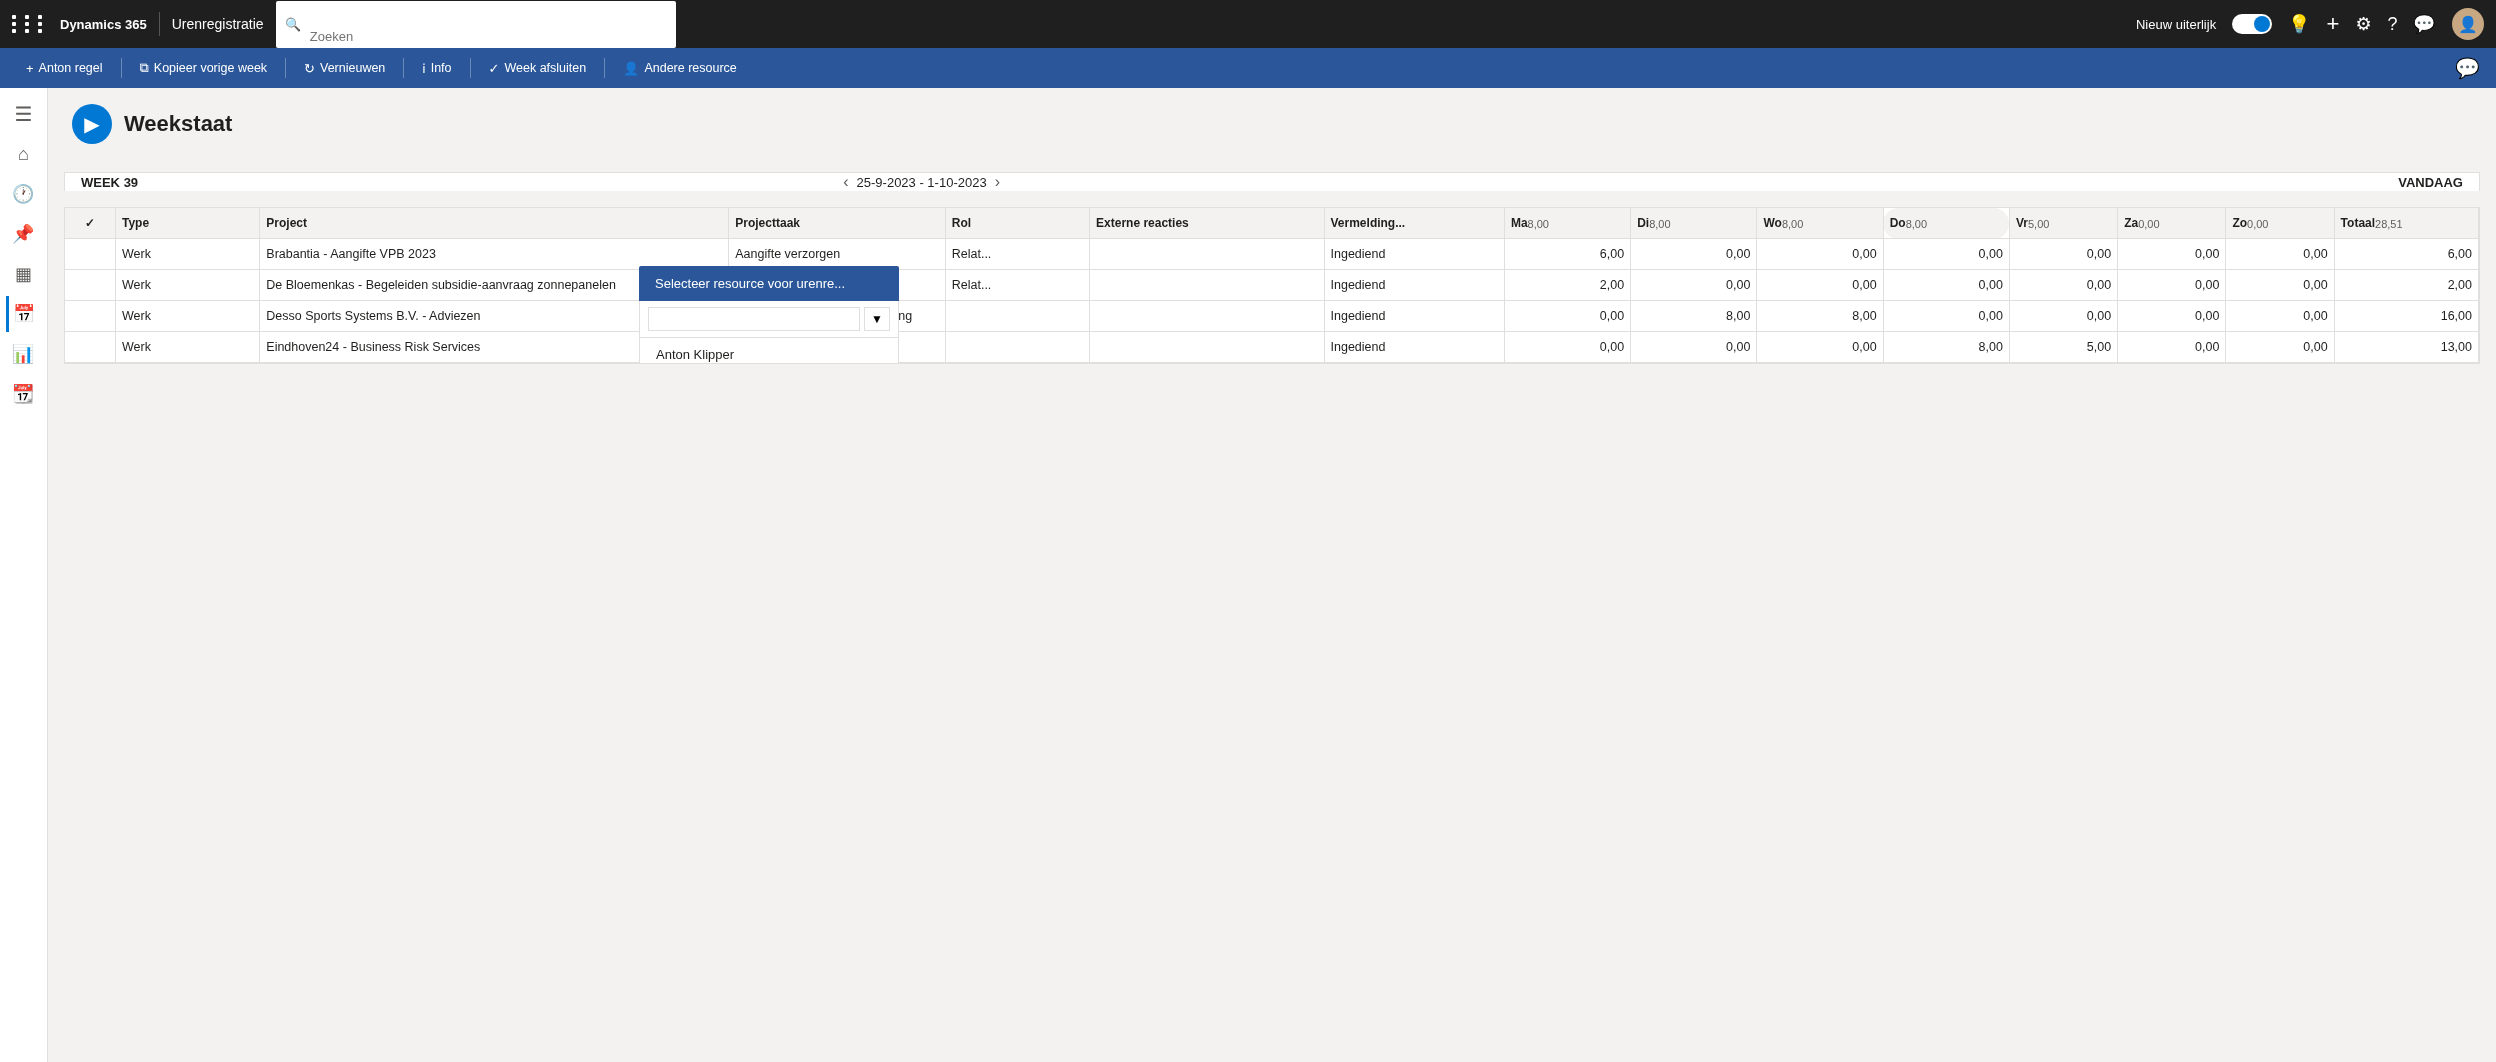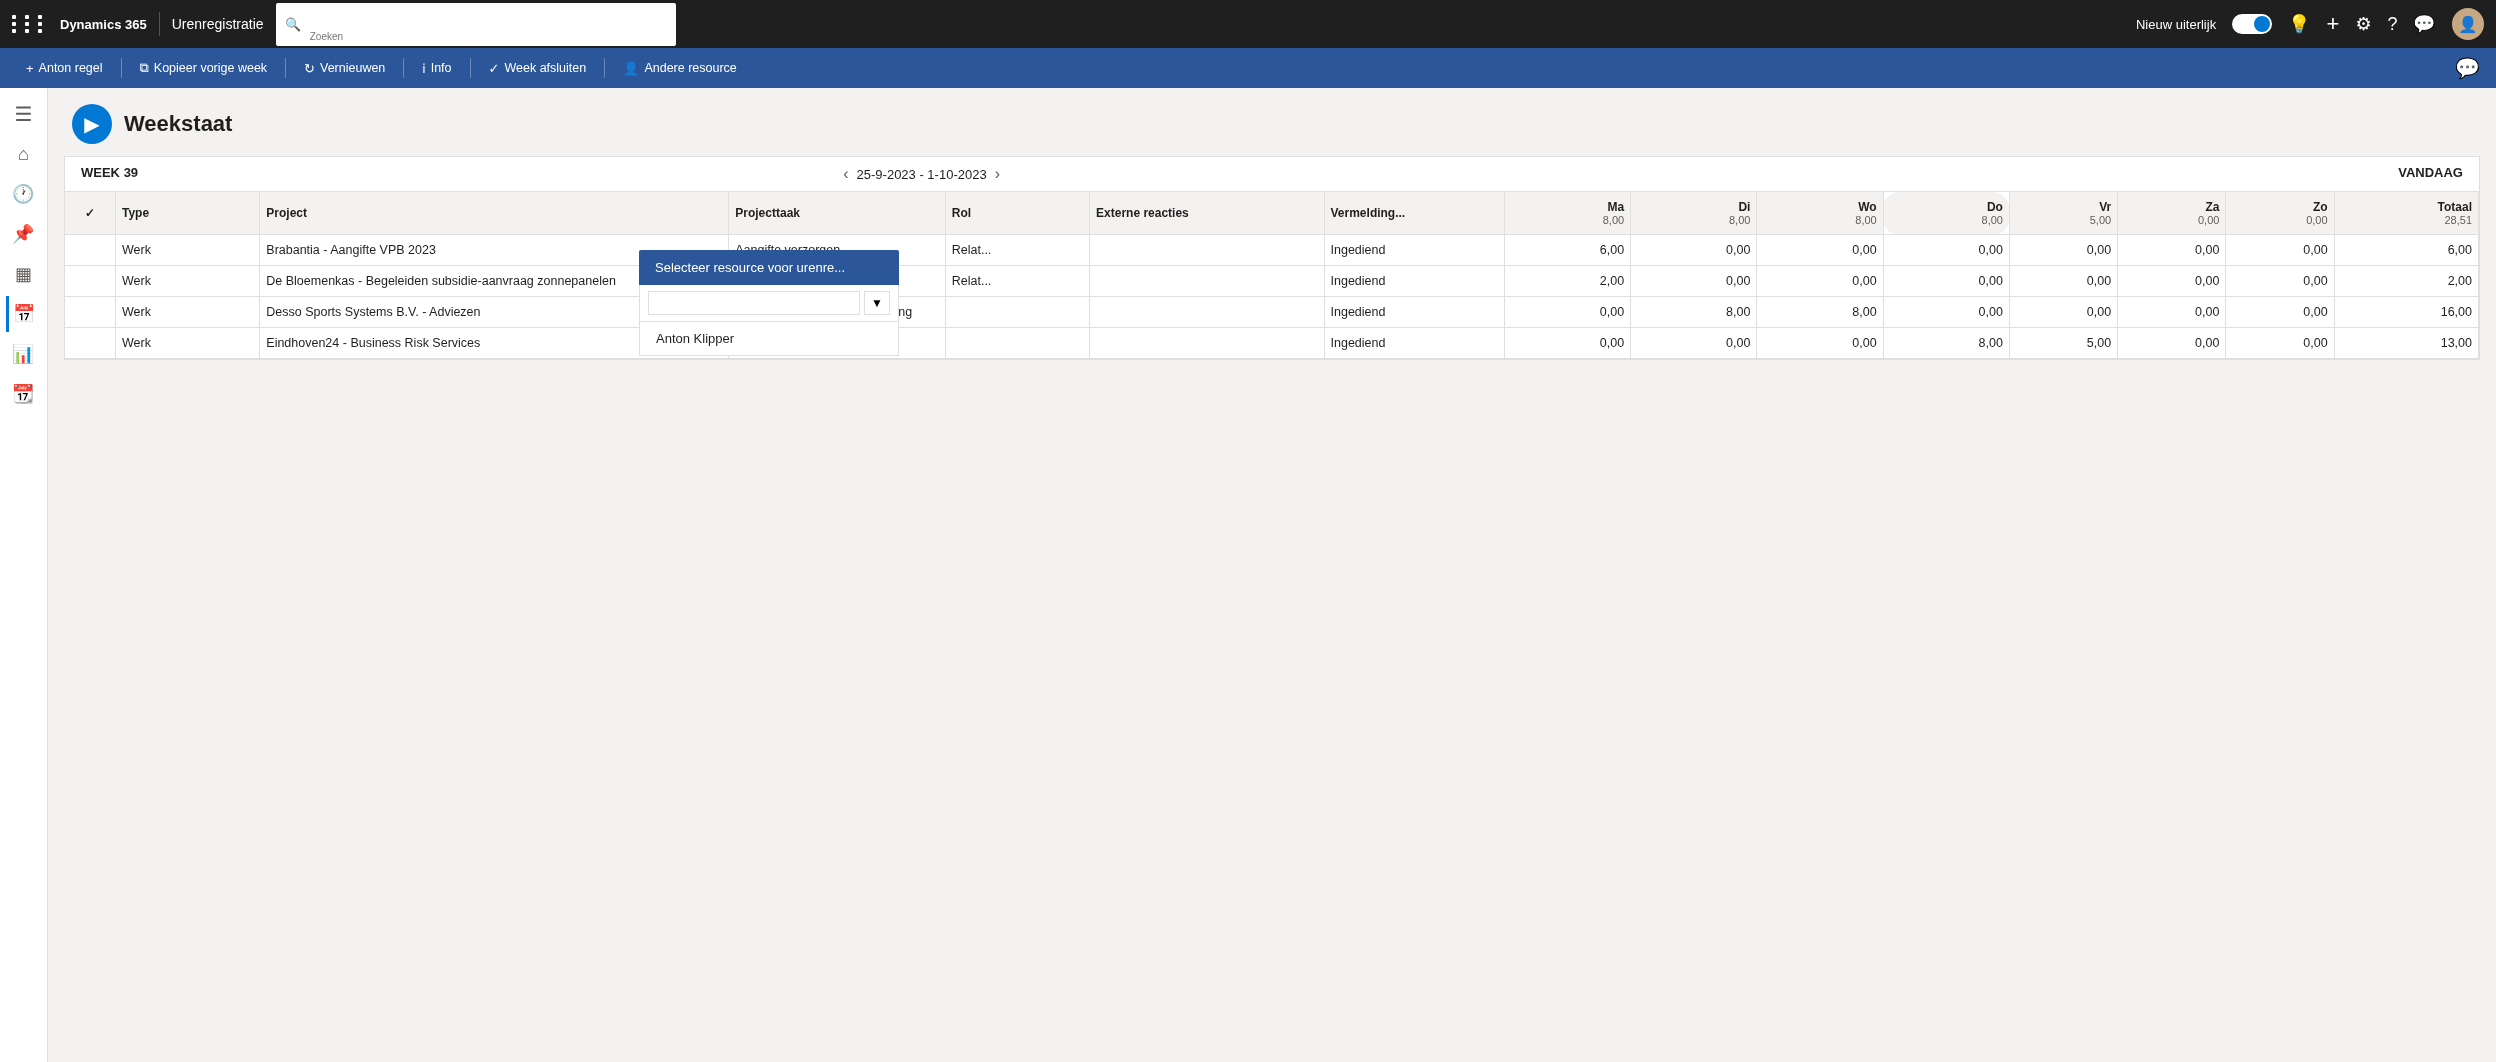--- a/index.html
+++ b/index.html
@@ -12,21 +12,21 @@
     }
     .top-nav-grid { display: grid; grid-template-columns: repeat(3,10px); gap: 3px; cursor: pointer; }
     .top-nav-grid span { width: 4px; height: 4px; background: #fff; border-radius: 1px; display: block; }
     .top-nav-brand { font-size: 13px; font-weight: 600; color: #fff; white-space: nowrap; }
     .top-nav-divider { width: 1px; height: 24px; background: #555; }
     .top-nav-module { font-size: 14px; color: #fff; white-space: nowrap; }
     .top-nav-search {
       flex: 1; max-width: 400px; display: flex; align-items: center;
       background: #fff; border-radius: 2px; padding: 4px 10px; gap: 8px; color: #605e5c;
     }
-    .top-nav-search input { border: none; outline: none; font-size: 10px; color: #4d7c0f; width: 100%; background: transparent; margin-top: 24px; }
+    .top-nav-search input { border: none; outline: none; font-size: 13px; color: #4d7c0f; width: 100%; background: transparent; margin-top: 24px; }
     .top-nav-right { margin-left: auto; display: flex; align-items: center; gap: 16px; }
     .nav-label { font-size: 13px; color: #fff; }
     .toggle-switch {
       width: 40px; height: 20px; background: #fff; border-radius: 10px; position: relative; cursor: pointer;
     }
     .toggle-switch::after {
       content: ''; width: 16px; height: 16px; background: #0078d4; border-radius: 50%;
       position: absolute; top: 2px; left: 22px; transition: left 0.2s;
     }
     .nav-icon { color: #fff; font-size: 18px; cursor: pointer; display: flex; align-items: center; }
@@ -74,22 +74,22 @@
     }
     .page-icon {
       width: 40px; height: 40px; background: #0078d4; border-radius: 50%;
       display: flex; align-items: center; justify-content: center; color: #fff; font-size: 20px;
     }
     .page-title { font-size: 22px; font-weight: 600; color: #201f1e; }
 
     
     .week-header {
       background: #fff; border: 1px solid #e1dfdd; border-bottom: none;
-      margin: 0 16px; padding: 8px 16px;
-      display: flex; align-items: flex-start; gap: 12px;
+      margin: 16px 16px; padding: 0 16px;
+      display: flex; align-items: center; gap: 12px;
     }
     .week-label { font-size: 13px; font-weight: 600; color: #201f1e; }
     .week-nav { display: flex; align-items: center; gap: 8px; margin: 0 auto; }
     .week-nav-btn { background: none; border: none; cursor: pointer; color: #605e5c; font-size: 16px; }
     .week-range { font-size: 13px; font-weight: 500; }
     .vandaag-btn { margin-left: auto; font-size: 13px; font-weight: 600; color: #201f1e; cursor: pointer; }
 
     
     .table-container {
       margin: 0 16px; background: #fff; border: 1px solid #e1dfdd;
@@ -103,21 +103,21 @@
     }
     th.left { text-align: left; }
     th.center { text-align: center; }
     td {
       padding: 8px 6px; border-right: 1px solid #e1dfdd; border-bottom: 1px solid #e1dfdd;
       color: #201f1e; vertical-align: middle; margin-top: 40px;
     }
     td.right { text-align: right; }
     td.center { text-align: center; }
     .day-sub { font-size: 11px; color: #605e5c; font-weight: 400; }
-    .th-day { display: flex; flex-direction: column; align-items: flex-end; }
+    .th-day { display: flex; flex-direction: row; align-items: flex-end; }
 
     
     .dropdown-overlay {
       position: absolute; left: 574px; top: 58px;
       z-index: 200;
     }
     .dropdown-header {
       background: #2b579a; color: #fff; padding: 10px 16px;
       font-size: 13px; font-weight: 500; border-radius: 2px 2px 0 0;
       width: 260px; white-space: nowrap; overflow: hidden; text-overflow: ellipsis;

